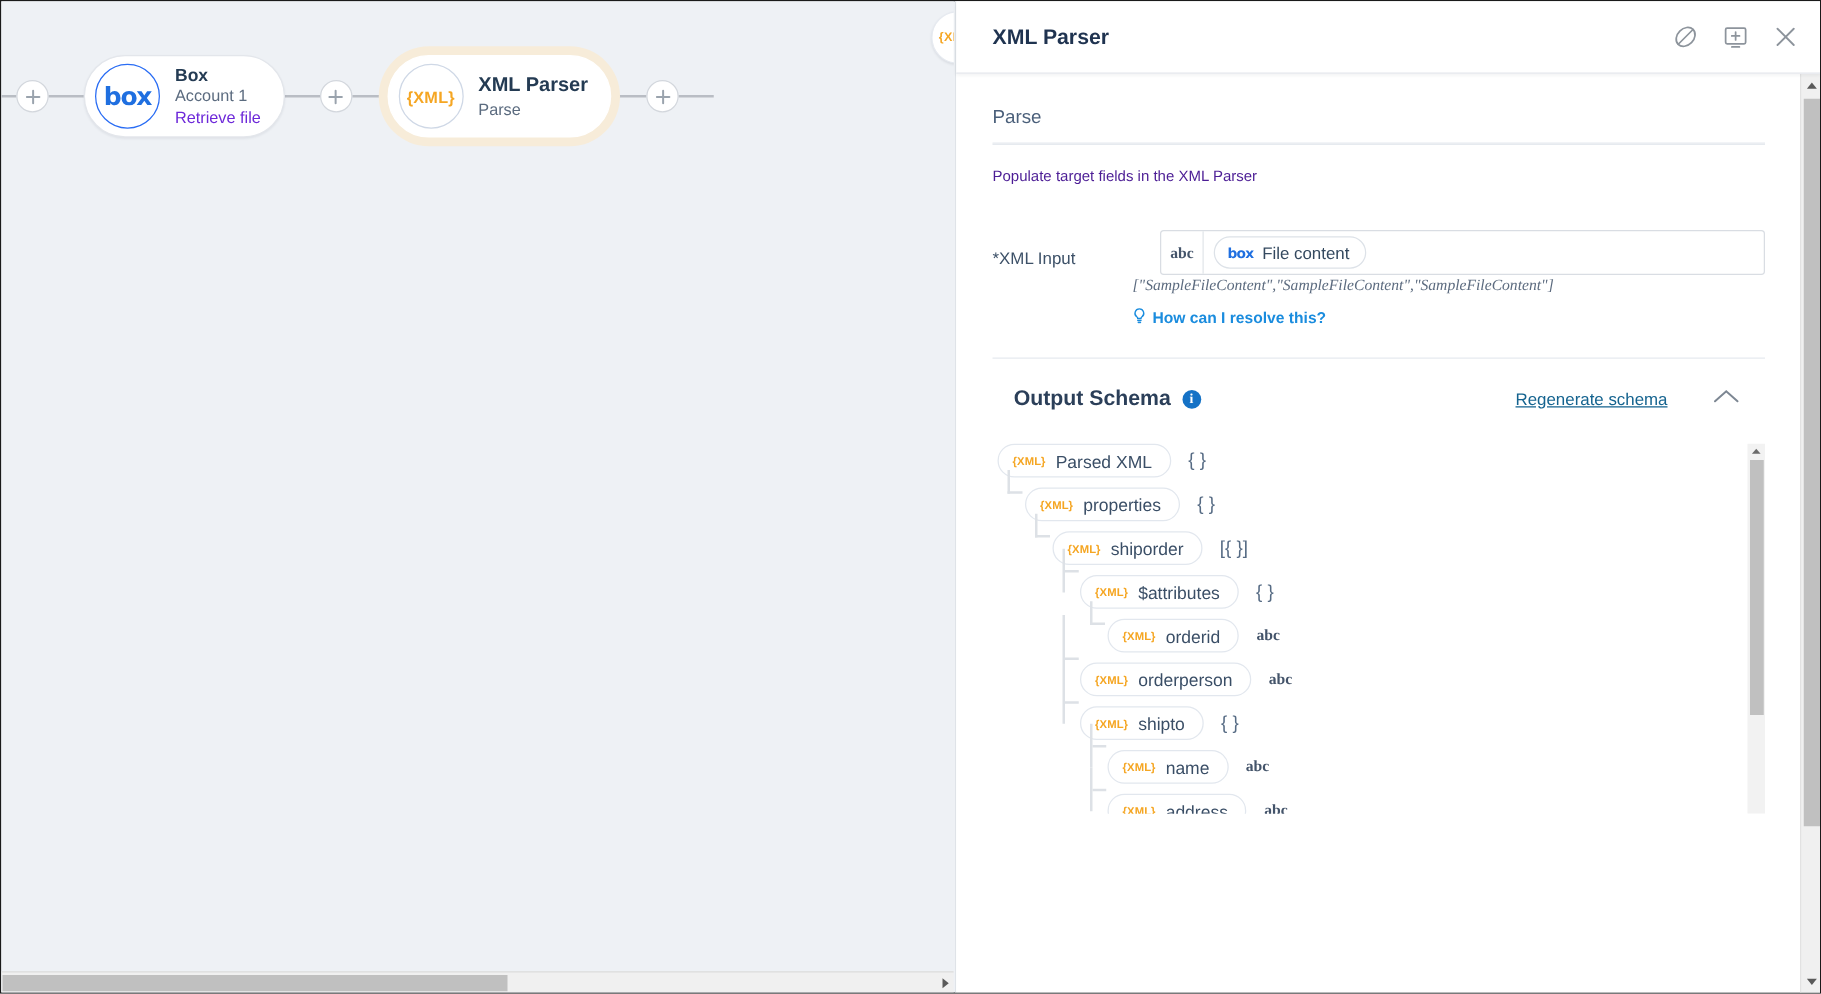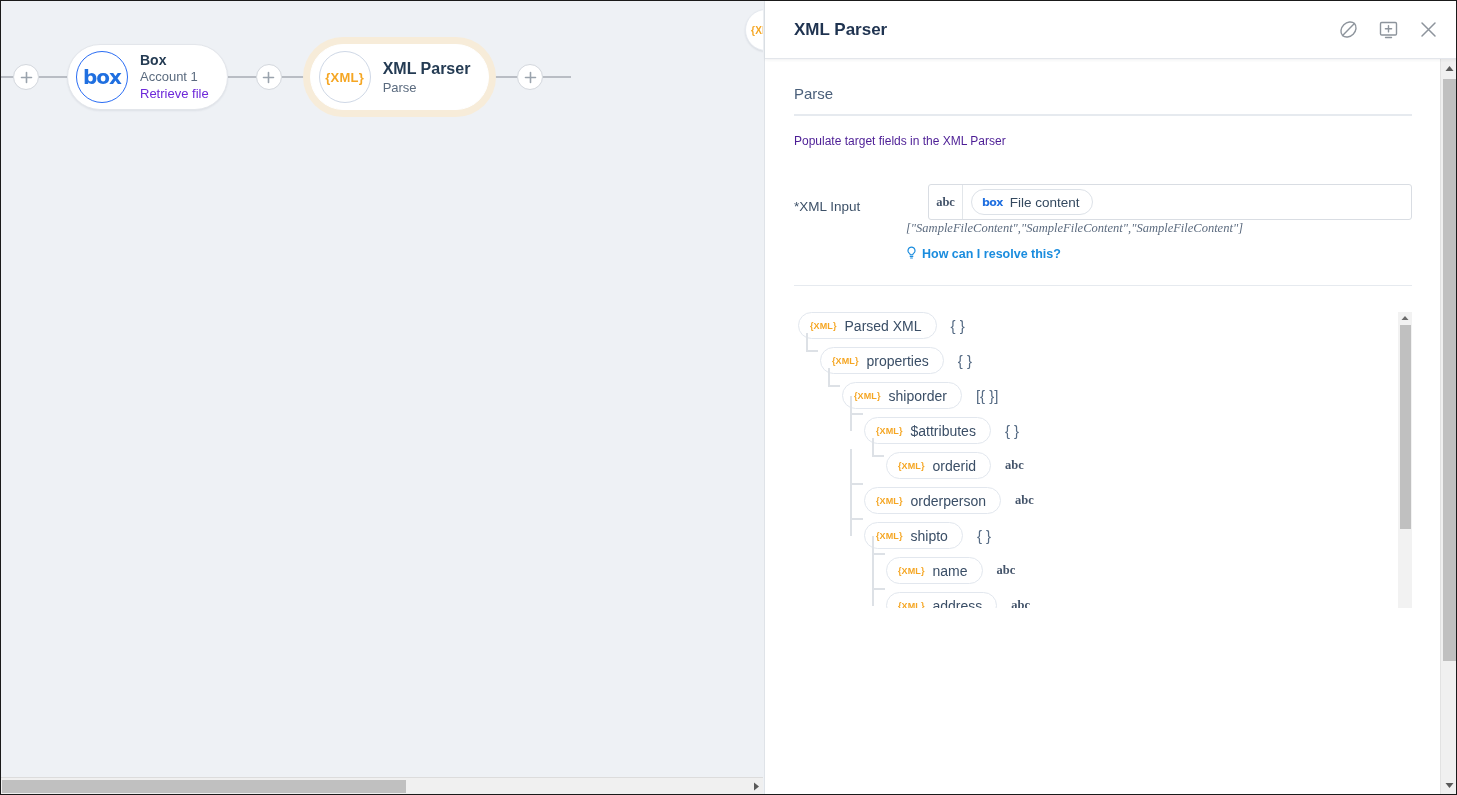--- a/index.html
+++ b/index.html
@@ -591,20 +591,31 @@
             <svg width="11" height="13" viewBox="0 0 11 13" aria-hidden="true">
               <path d="M5.5 1.1a3.5 3.5 0 0 0-2.1 6.3c.5.4.8.9.8 1.4h2.6c0-.5.3-1 .8-1.4A3.5 3.5 0 0 0 5.5 1.1Z" fill="none" stroke="#1a8cde" stroke-width="1.1"></path>
               <path d="M4.2 10.4h2.6M4.6 12h1.8" stroke="#1a8cde" stroke-width="1.1" stroke-linecap="round"></path>
             </svg>
           </span>
           <span>How can I resolve this?</span>
         </div>
 
         <div class="sep-wide"></div>
 
+        <div class="schema-head">
+          <h3>Output Schema</h3>
+          <span class="info-dot">i</span>
+          <span class="spacer"></span>
+          <span class="regen">Regenerate schema</span>
+          <span class="chevron-up">
+            <svg width="22" height="14" viewBox="0 0 22 14" aria-hidden="true">
+              <path d="M2 11 L11 3 L20 11" fill="none" stroke="#7d8793" stroke-width="1.6" stroke-linecap="round"></path>
+            </svg>
+          </span>
+        </div>
 
         <div class="tree-wrap">
           <div class="tree" id="tree">
               <div class="trow" style="padding-left: 0px;">
                 <span class="pill">
                   <span class="xtag">{XML}</span>
                   <span>Parsed XML</span>
                 </span>
                 <span class="ttype">{ }</span>
               </div>

